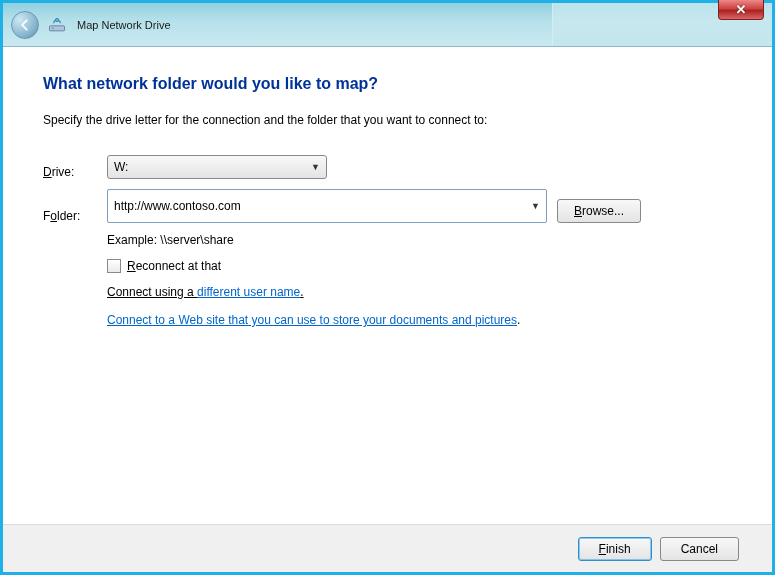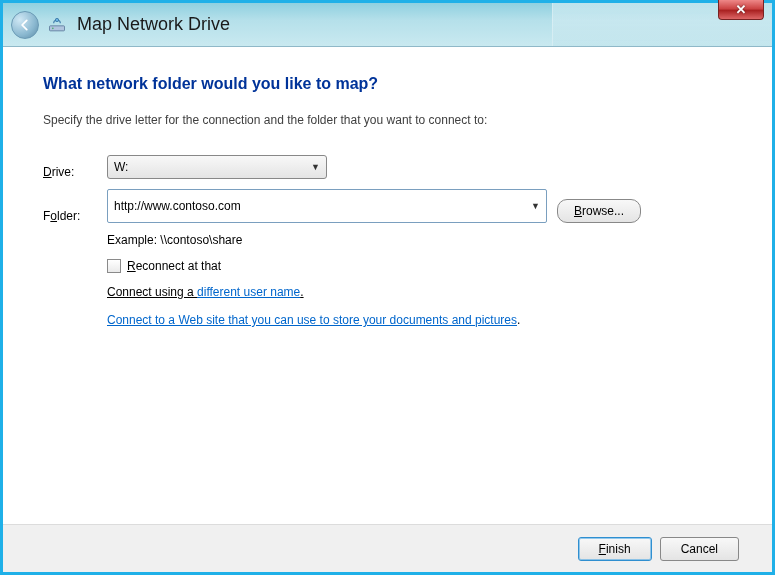--- a/index.html
+++ b/index.html
@@ -69,37 +69,37 @@
   .back-btn svg { width: 14px; height: 14px; }
   .drive-icon {
     width: 20px;
     height: 20px;
     margin-right: 10px;
     display: flex;
     align-items: center;
     justify-content: center;
   }
   .title-text {
-    font-size: 18px;
+    font-size: 11px;
     color: #1a1a1a;
   }
   .content {
     flex: 1;
     padding: 28px 40px 10px 40px;
     overflow: auto;
   }
   .heading {
     color: #003399;
     font-size: 16px;
     margin: 0 0 20px 0;
     font-weight: bold;
   }
   .instruction {
     font-size: 12px;
-    color: #404040;
+    color: #000000;
     margin-bottom: 28px;
   }
   .form-row {
     display: flex;
     align-items: flex-end;
     margin-bottom: 10px;
   }
   .form-label {
     width: 64px;
     font-size: 12px;
@@ -134,21 +134,21 @@
   }
   .dropdown-arrow {
     font-size: 9px;
     color: #333;
   }
   .browse-btn {
     margin-left: 10px;
     height: 24px;
     padding: 0 16px;
     border: 1px solid #888;
-    border-radius: 10px;
+    border-radius: 3px;
     background: linear-gradient(180deg, #f8f8f8, #e4e4e4);
     cursor: pointer;
     font-size: 12px;
     font-family: inherit;
   }
   .indent-block {
     margin-left: 64px;
     font-size: 12px;
   }
   .example-text { margin: 8px 0 12px 0; }
@@ -229,21 +229,21 @@
     <div class="form-row">
       <div class="form-label"><span>F</span><u>o</u><span>lder:</span></div>
       <div class="folder-combo">
         <span>http://www.contoso.com</span>
         <span class="dropdown-arrow">▼</span>
       </div>
       <button class="browse-btn"><u>B</u><span>rowse...</span></button>
     </div>
 
     <div class="indent-block">
-      <div class="example-text">Example: \\contoso\share</div>
+      <div class="example-text">Example: \\server\share</div>
       <div class="checkbox-row">
         <div class="checkbox"></div>
         <div><u>R</u><span>econnect at that</span></div>
       </div>
       <div class="connect-text">
         <span>Connect using a </span><span class="link">different user name</span><span>.</span>
       </div>
       <div>
         <span class="link">Connect to a Web site that you can use to store your documents and pictures</span><span>.</span>
       </div>

